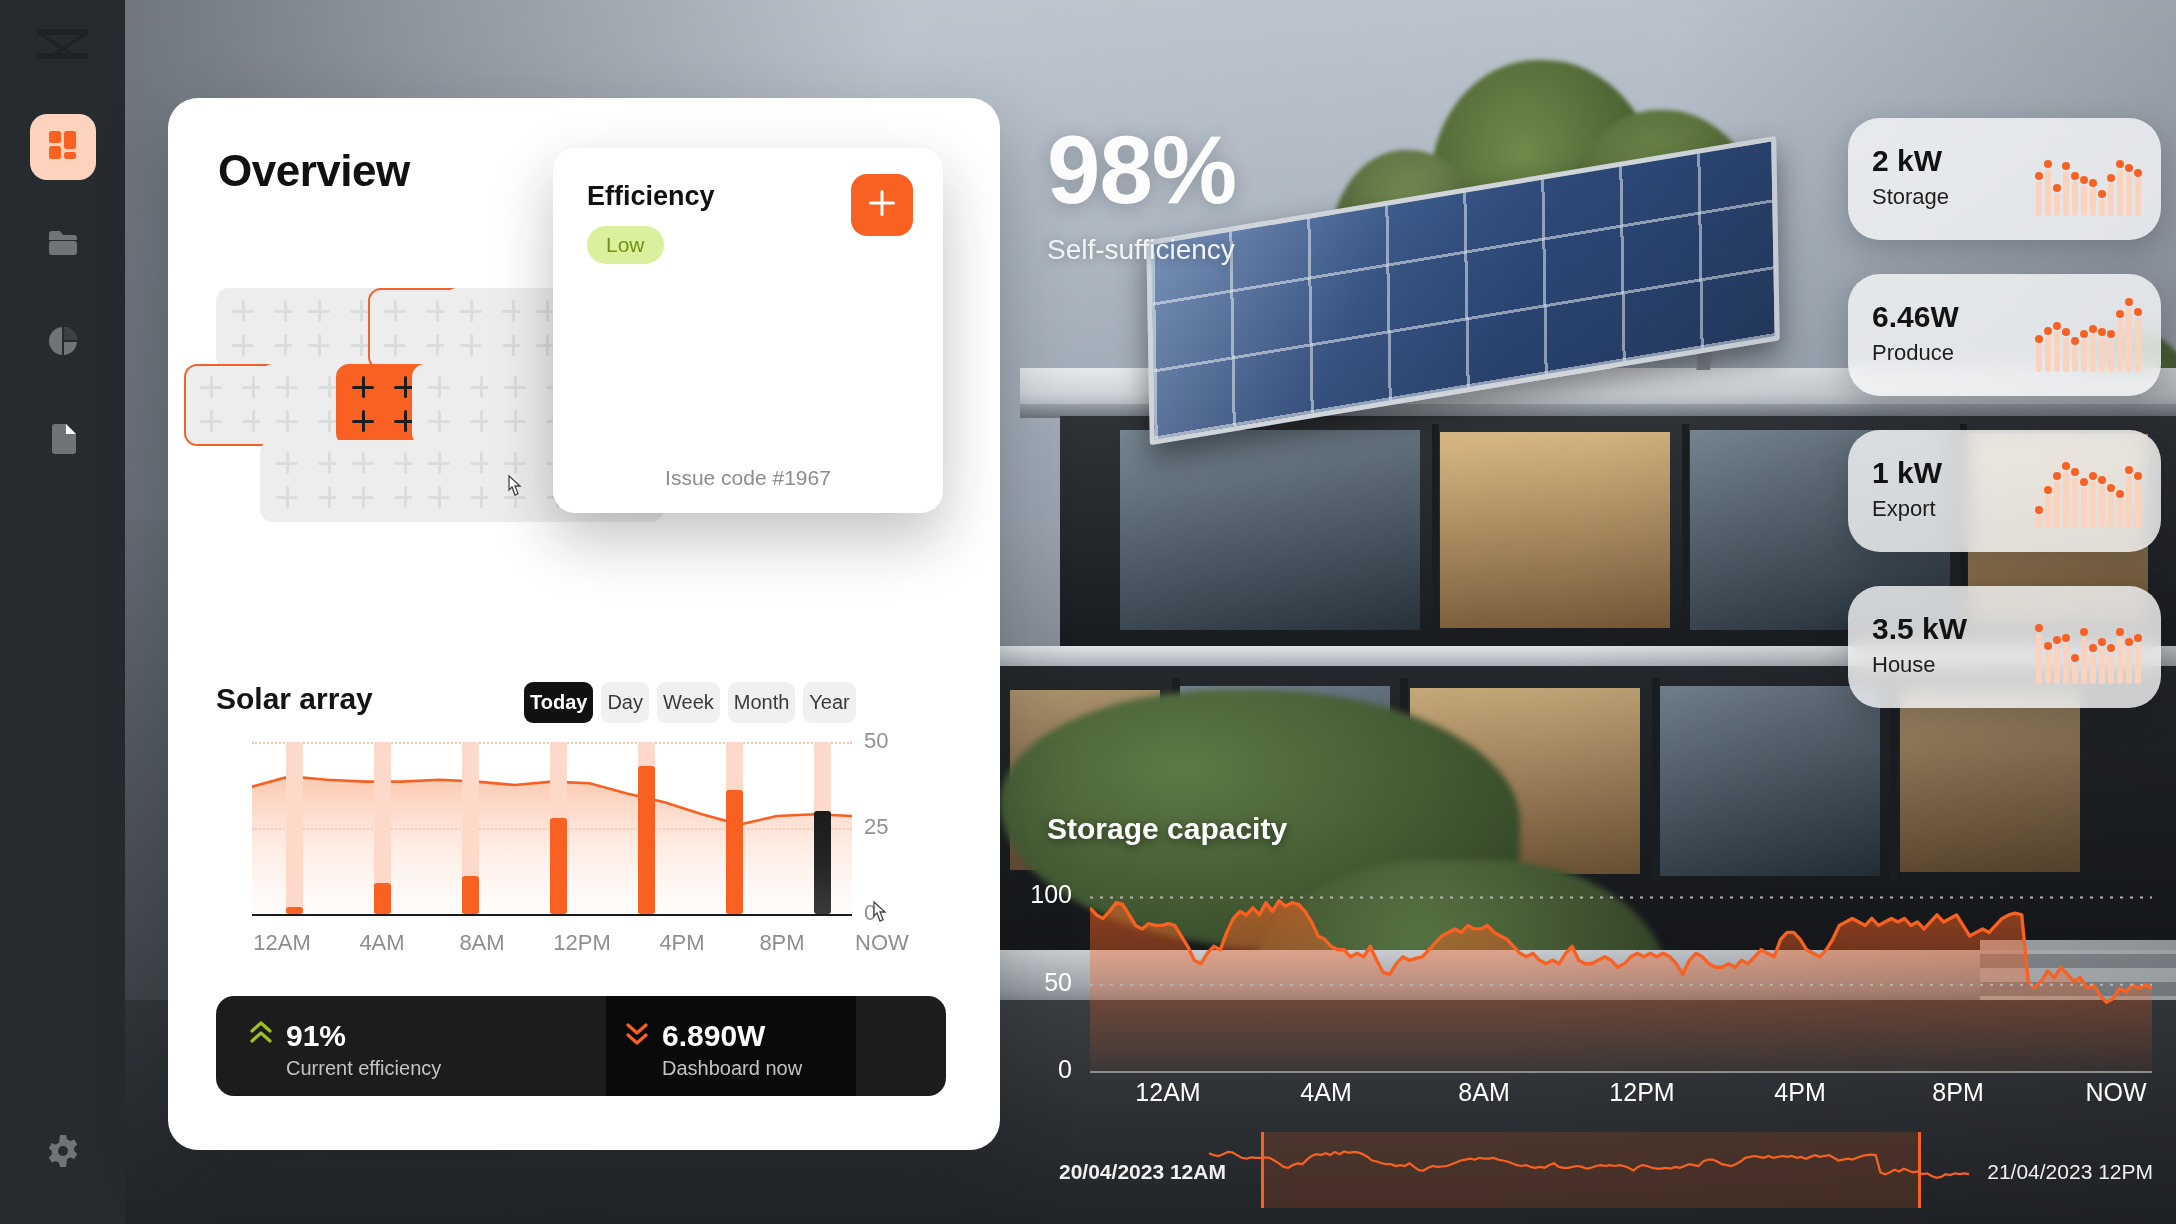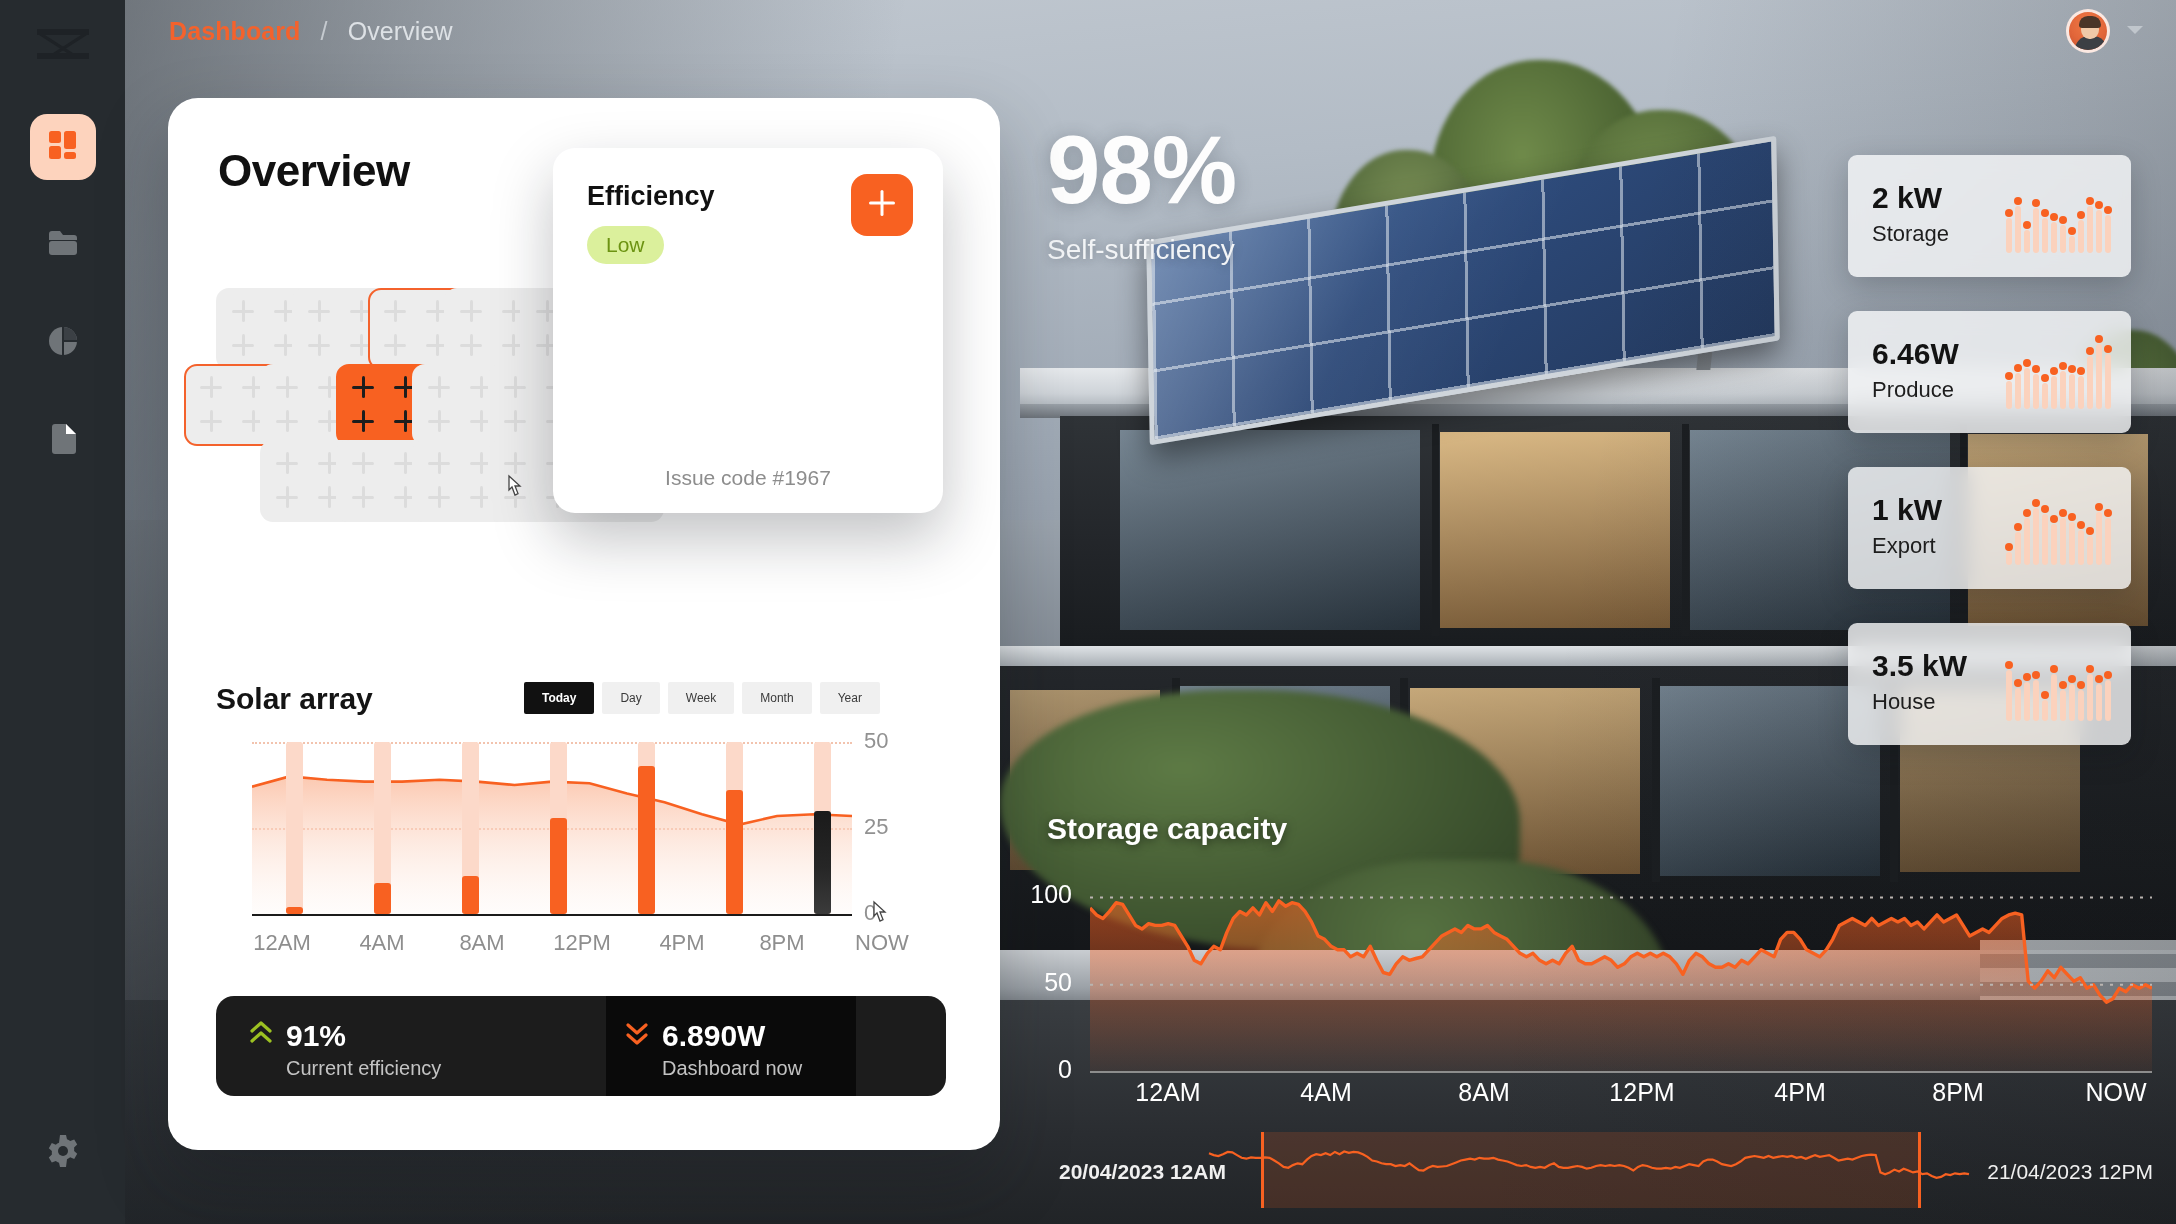--- a/index.html
+++ b/index.html
@@ -133,22 +133,22 @@
   .tip-body { position: absolute; left: 34px; top: 140px; width: 305px; font-size: 22px; line-height: 1.42; color: #8d8d8d; }
   .tip-body b { color: #1a1a1a; font-weight: 700; }
   .tip-btn { position: absolute; left: 34px; top: 245px; width: 322px; height: 52px; border-radius: 13px;
     border: 1.5px solid #e7e7e7; background: #fff; font-size: 23px; font-weight: 700; color: #111;
     display: flex; align-items: center; justify-content: center; font-family: inherit; }
   .tip-code { position: absolute; left: 0; top: 318px; width: 390px; text-align: center; font-size: 21px; color: #8d8d8d; }
 
   
   .sa-title { position: absolute; left: 216px; top: 682px; font-size: 30px; font-weight: 700; color: #141414; }
   .seg { position: absolute; left: 524px; top: 682px; display: flex; gap: 8px; }
-  .seg-btn { padding: 9px 18px; border-radius: 2px; background: #f0f0f0; color: #3a3a3a;
-    font-size: 12px; font-weight: 500; font-family: inherit; border: none; }
+  .seg-btn { padding: 9px 6px; border-radius: 9px; background: #f0f0f0; color: #3a3a3a;
+    font-size: 20px; font-weight: 500; font-family: inherit; border: none; }
   .seg-btn.active { background: #111; color: #fff; font-weight: 700; }
 
   .sa-chart { position: absolute; left: 252px; top: 742px; width: 660px; height: 172px; }
   .sa-grid { position: absolute; left: 0; top: 0; width: 600px; height: 172px; }
   .gl { position: absolute; left: 0; width: 600px; height: 0; border-top: 2px dotted #f2c3ae; }
   .sa-bar-bg { position: absolute; width: 17px; background: #fcd9c9; border-radius: 3px; }
   .sa-bar-fg { position: absolute; width: 17px; background: #f86121; border-radius: 3px; }
   .sa-bar-now { position: absolute; width: 17px; background: linear-gradient(180deg, #1a1a1a 0%, #262626 55%, #3b3b3b 100%); border-radius: 3px; }
   .sa-axis { position: absolute; left: 0; top: 172px; width: 600px; height: 2px; background: #1b1b1b; }
   .sa-ylab { position: absolute; left: 612px; font-size: 22px; color: #919191; }
@@ -157,23 +157,23 @@
 
   
   .stats { position: absolute; left: 216px; top: 996px; width: 730px; height: 100px;
     background: #1c1c1c; border-radius: 18px; }
   .stat { position: absolute; top: 24px; display: flex; align-items: flex-start; gap: 14px; }
   .stat .vals .v { font-size: 30px; font-weight: 700; color: #fff; line-height: 1.05; }
   .stat .vals .k { margin-top: 5px; font-size: 20px; color: #c3c3c3; }
   .stat-hl { position: absolute; left: 390px; top: 0; width: 250px; height: 100px; background: #0a0a0a; }
 
   
-  .mcard { position: absolute; left: 1848px; width: 283px; height: 122px; border-radius: 9px;
+  .mcard { position: absolute; left: 1848px; width: 313px; height: 122px; border-radius: 32px;
     background: rgba(248,249,250,0.80); backdrop-filter: blur(10px);
-    box-shadow: 0 10px 30px rgba(15,20,25,0.22); overflow: hidden; margin-top: 37px; }
+    box-shadow: 0 10px 30px rgba(15,20,25,0.22); overflow: hidden; }
   .mcard .mv { position: absolute; left: 24px; top: 26px; font-size: 30px; font-weight: 700; color: #131313; }
   .mcard .mk { position: absolute; left: 24px; top: 66px; font-size: 22px; color: #1d1d1d; }
   .spark { position: absolute; right: 14px; top: 22px; width: 112px; height: 76px; }
 
   
   .sc-title { position: absolute; left: 1047px; top: 812px; font-size: 30px; font-weight: 700; color: #fff;
     text-shadow: 0 2px 10px rgba(0,0,0,.5); }
   .sc-chart { position: absolute; left: 1090px; top: 880px; width: 1062px; height: 192px; }
   .sc-ylab { position: absolute; font-size: 25px; color: #fff; text-align: right; width: 60px; }
   .sc-xlabs { position: absolute; left: 1090px; top: 1078px; width: 1062px; }
@@ -291,39 +291,20 @@
     <div class="settings-item">
       <span>
         <svg width="34" height="34" viewBox="0 0 34 34">
           <path d="M14 1 h6 l1 4.2 a12 12 0 0 1 3.2 1.9 l4-1.7 3 5.2 -3.1 2.9 a12 12 0 0 1 0 3.4 l3.1 2.9 -3 5.2 -4-1.7 a12 12 0 0 1 -3.2 1.9 L20 33 h-6 l-1-4.2 a12 12 0 0 1 -3.2-1.9 l-4 1.7 -3-5.2 3.1-2.9 a12 12 0 0 1 0-3.4 L2.8 14.2 l3-5.2 4 1.7 A12 12 0 0 1 13 8.8 Z" fill="#6f7478"></path>
           <circle cx="17" cy="17" r="5" fill="#262b2f"></circle>
         </svg>
       </span>
     </div>
   </div>
 
-  <div class="topbar">
-    <div class="crumb">
-      <span class="crumb-a">Dashboard</span>
-      <span class="crumb-sep">/</span>
-      <span class="crumb-b">Overview</span>
-    </div>
-    <div class="topbar-right">
-      <div class="avatar">
-        <div class="body"></div>
-          <div class="face"></div>
-          <div class="hair"></div>
-      </div>
-      <span>
-        <svg width="18" height="11" viewBox="0 0 18 11">
-            <path d="M1 1 L9 9 L17 1 Z" fill="#c0c6cc"></path>
-          </svg>
-      </span>
-    </div>
-  </div>
 
   <div class="hero">
     <div class="hero-val">98%</div>
     <div class="hero-label">Self-sufficiency</div>
   </div>
 
   <div class="panel-card">
     <div class="ov-title">Overview</div>
     <div class="inst-title">Installation</div>
   </div>

